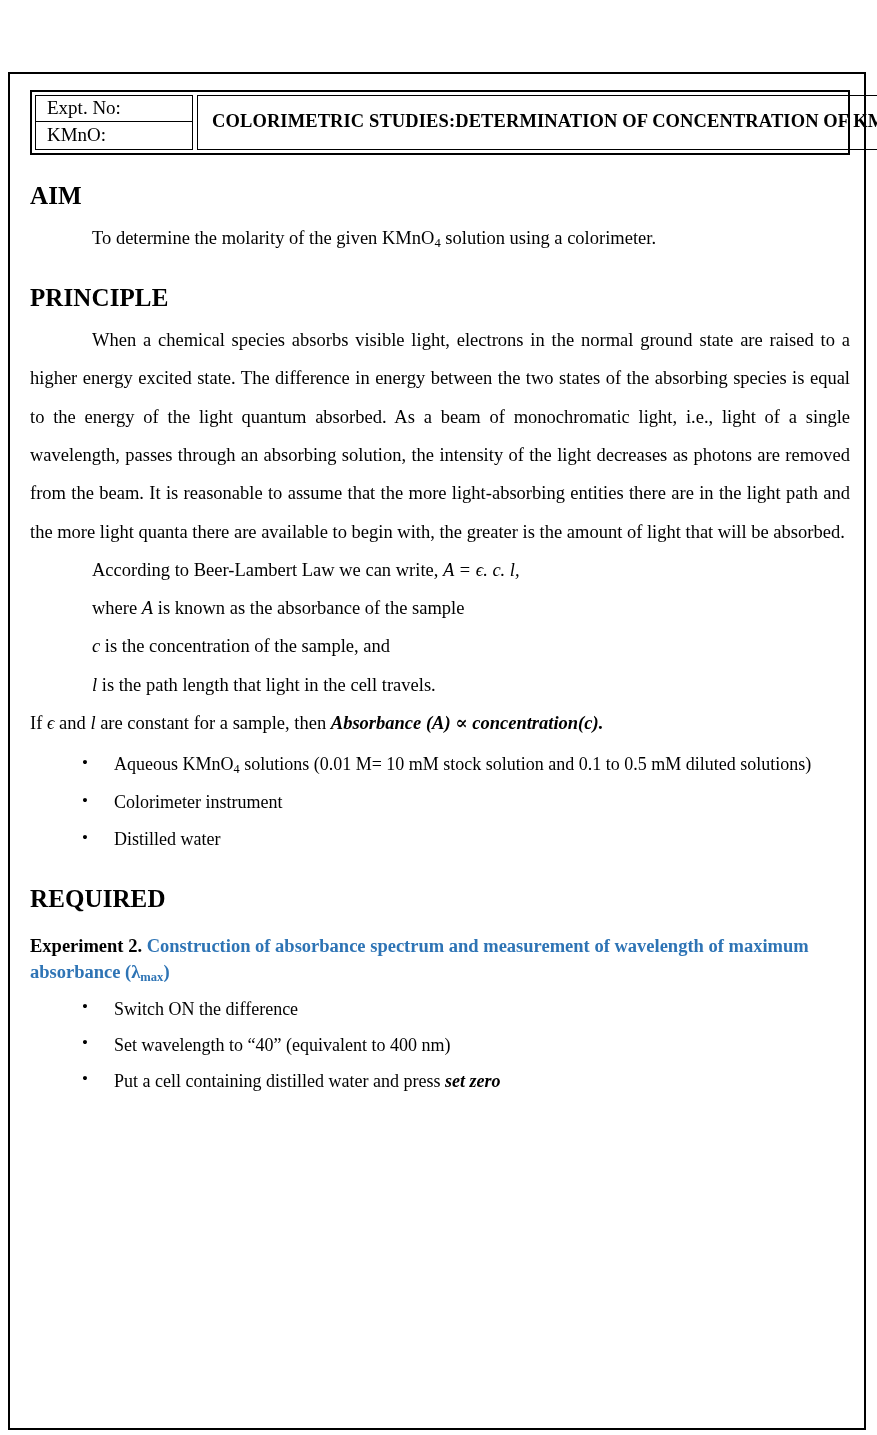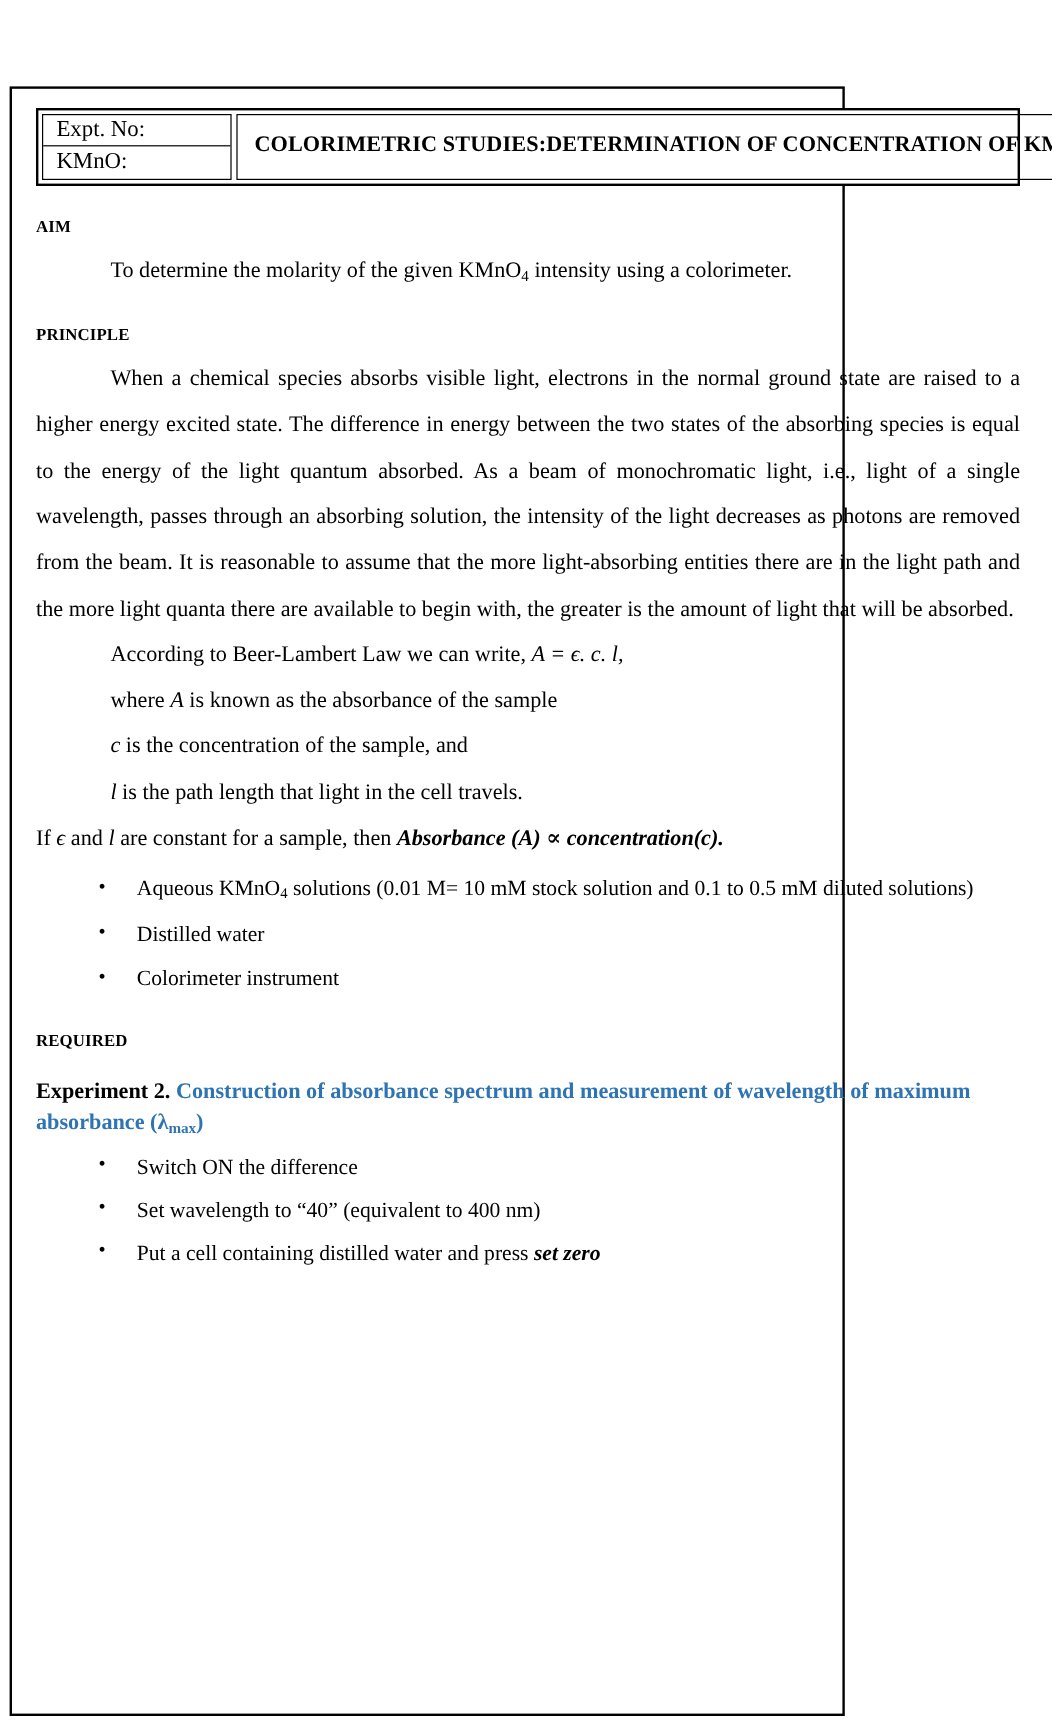--- a/index.html
+++ b/index.html
@@ -14,21 +14,21 @@
     font-family: "Liberation Serif", "DejaVu Serif", serif;
     color: #000000;
     overflow: hidden;
   }
 
   
   .page {
     position: absolute;
     left: 8px;
     top: 72px;
-    width: 696px;
+    width: 858px;
     height: 1358px;
     border: 2px solid #000000;
     box-sizing: border-box;
     background: #ffffff;
     text-decoration: underline;
   }
   .page-inner {
     position: absolute;
     left: 20px;
     top: 16px;
@@ -82,21 +82,21 @@
     line-height: 1.78;
     text-align: center;
     letter-spacing: 0.1px;
     white-space: nowrap;
   }
   sub { font-size: 0.68em; vertical-align: -0.22em; }
 
   
   .sec-head {
     font-weight: bold;
-    font-size: 14px;
+    font-size: 25px;
     margin: 27px 0 0 0;
     letter-spacing: 0.1px;
   }
   .body-p {
     font-size: 18.5px;
     line-height: 2.07;
     text-align: justify;
     margin: 9px 0 0 0;
   }
   .body-p.first-indent { text-indent: 62px; }
@@ -169,39 +169,39 @@
         </div>
       </div>
       <div class="header-right">
         <div class="title-line">COLORIMETRIC STUDIES:</div>
         <div class="title-line"><span>DETERMINATION OF CONCENTRATION OF KMnO</span><sub>4</sub></div>
         <div class="title-line">SOLUTION</div>
       </div>
     </div>
 
     <div class="sec-head">AIM</div>
-    <p class="body-p first-indent"><span>To determine the molarity of the given KMnO</span><sub>4</sub><span> intensity using a colorimeter.</span></p>
+    <p class="body-p first-indent"><span>To determine the molarity of the given KMnO</span><sub>4</sub><span> solution using a colorimeter.</span></p>
 
     <div class="sec-head">PRINCIPLE</div>
     <p class="body-p first-indent">When a chemical species absorbs visible light, electrons in the normal ground state are raised to a higher energy excited state. The difference in energy between the two states of the absorbing species is equal to the energy of the light quantum absorbed. As a beam of monochromatic light, i.e., light of a single wavelength, passes through an absorbing solution, the intensity of the light decreases as photons are removed from the beam. It is reasonable to assume that the more light-absorbing entities there are in the light path and the more light quanta there are available to begin with, the greater is the amount of light that will be absorbed.</p>
 
     <p class="eq-line"><span>According to Beer-Lambert Law we can write, </span><span class="mi">A = ϵ. c. l,</span></p>
 
     <p class="eq-line"><span>where </span><span class="mi">A</span><span> is known as the absorbance of the sample</span></p>
 
     <p class="eq-line"><span class="mi">c</span><span> is the concentration of the sample, and</span></p>
 
     <p class="eq-line"><span class="mi">l</span><span> is the path length that light in the cell travels.</span></p>
 
     <p class="eq-line flush"><span>If </span><span class="mi">ϵ</span><span> and </span><span class="mi">l</span><span> are constant for a sample, then </span><span class="mbold">Absorbance</span><span class="mbold"> (A)</span><span class="prop"> ∝ </span><span class="mbold">concentration(c).</span></p>
 
     <ul class="bullets">
       <li><span>Aqueous KMnO</span><sub>4</sub><span> solutions (0.01 M= 10 mM stock solution and 0.1 to 0.5 mM diluted solutions)</span></li>
+      <li><span>Colorimeter instrument</span></li>
       <li><span>Distilled water</span></li>
-      <li><span>Colorimeter instrument</span></li>
     </ul>
 
     <div class="sec-head">REQUIRED</div>
 
     <div class="exp-head"><span>Experiment 2.</span><span class="exp-blue"> Construction of absorbance spectrum and measurement of wavelength of maximum absorbance (λ</span><sub class="exp-blue">max</sub><span class="exp-blue">)</span></div>
 
     <ul class="bullets tight">
       <li><span>Switch ON the difference</span></li>
       <li><span>Set wavelength to “40” (equivalent to 400 nm)</span></li>
       <li><span>Put a cell containing distilled water and press </span><span class="bold-italic">set zero</span></li>

